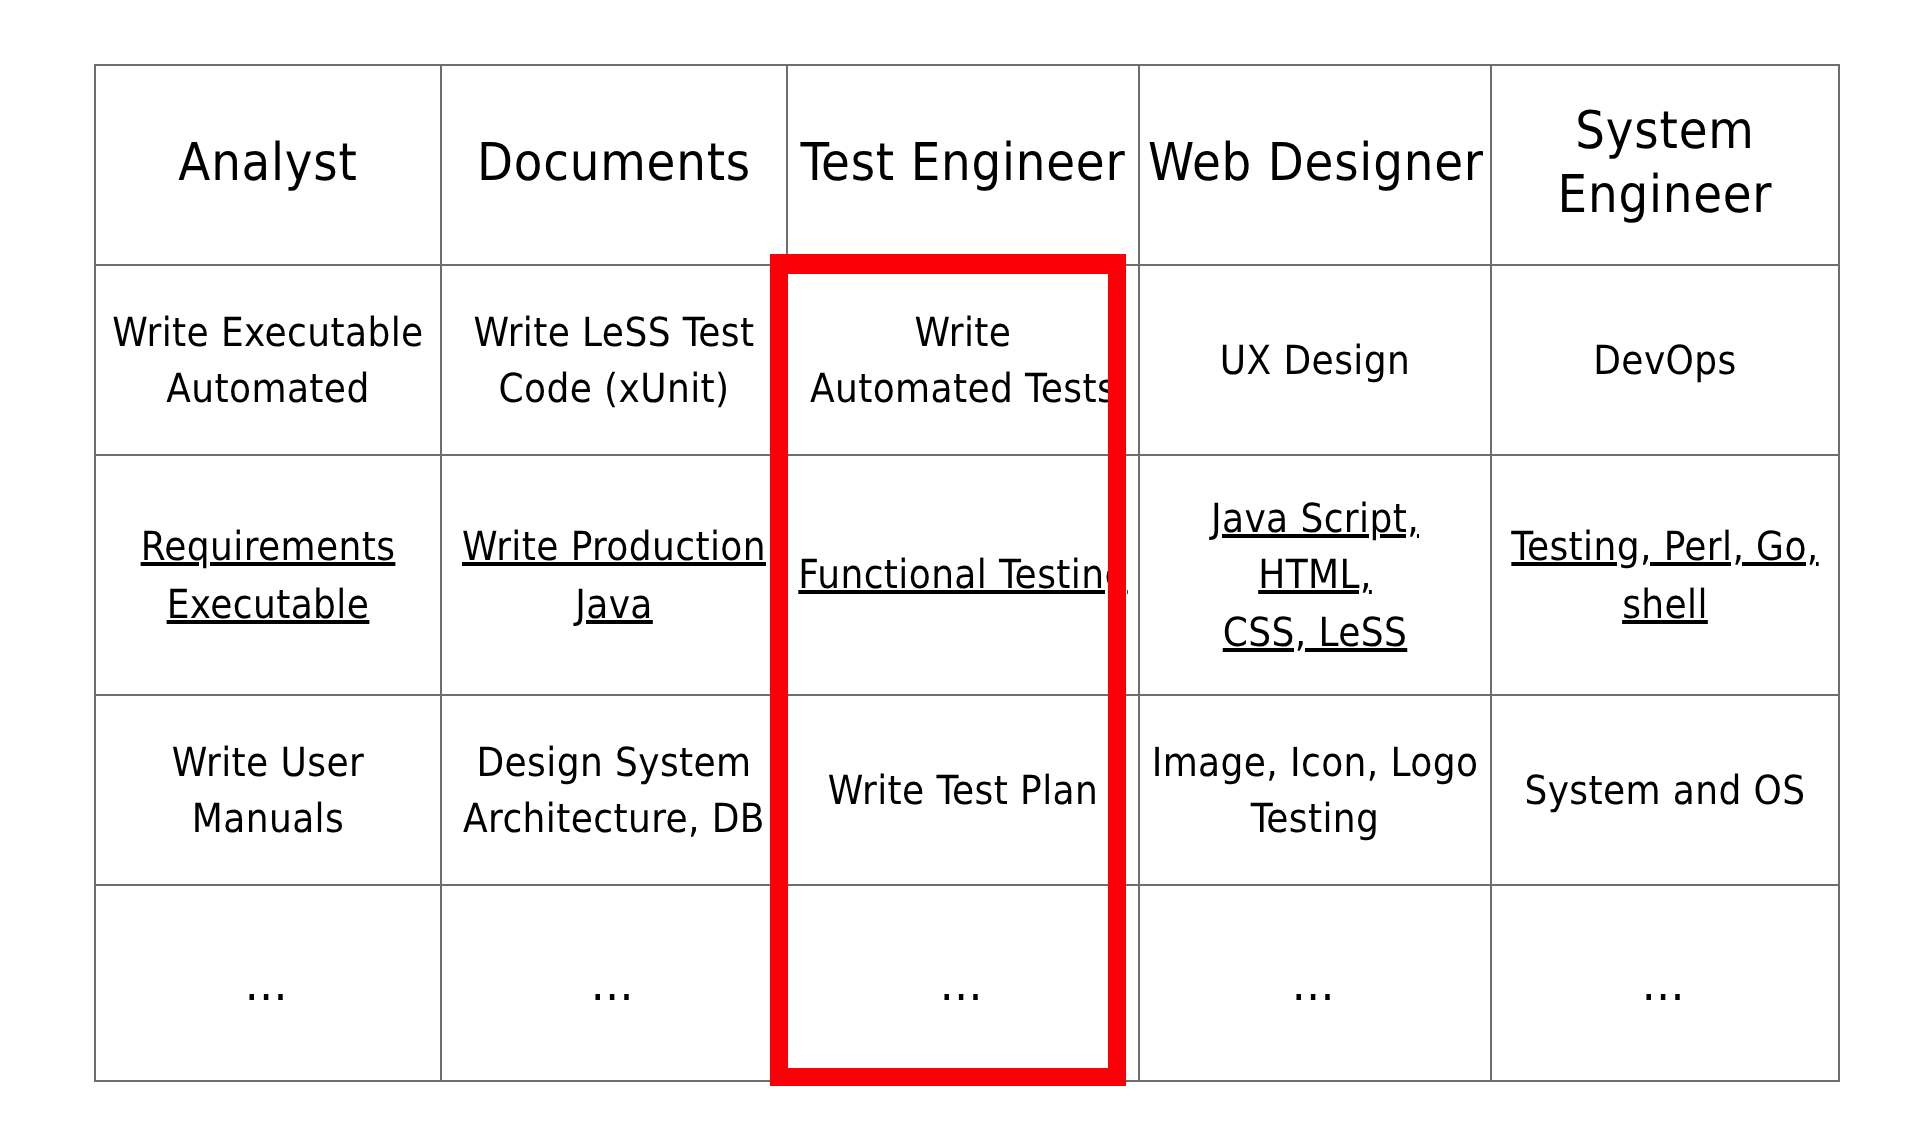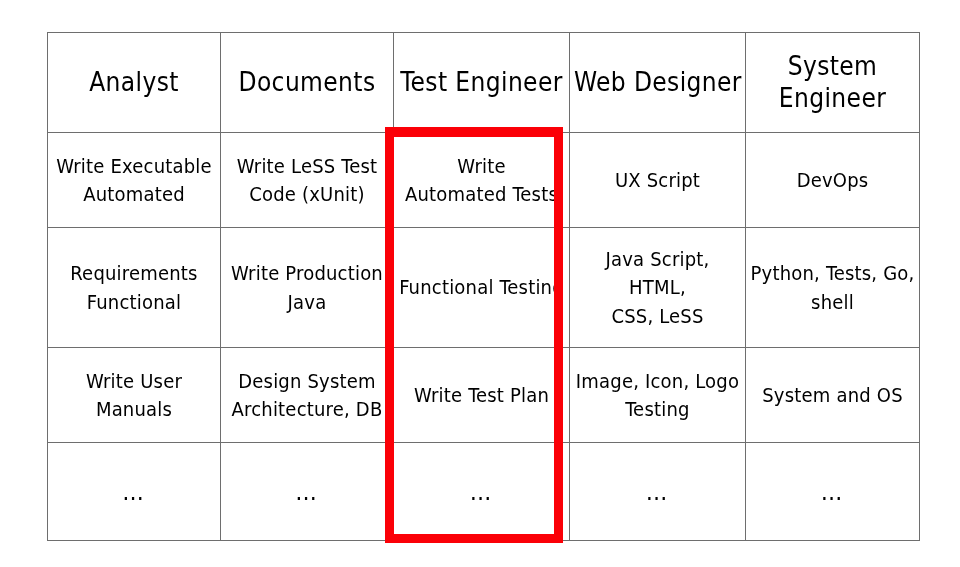--- a/index.html
+++ b/index.html
@@ -54,21 +54,21 @@
   tr.header-row { height: 100px; }
   tr.header-row th {
     font-size: 26px;
     font-weight: bold;
     letter-spacing: 0.4px;
     line-height: 1.22;
   }
 
   
   tr.body-row { height: 95px; }
-  tr.row-tall { height: 120px; }
+  tr.row-tall { height: 120px; text-decoration: underline; }
   tr.body-row td {
     font-size: 20px;
     line-height: 1.42;
     letter-spacing: 0.2px;
   }
   tr.ellipsis-row { height: 98px; }
   tr.ellipsis-row td {
     font-size: 24px;
     letter-spacing: 2px;
     line-height: 1;
@@ -132,46 +132,46 @@
         </td>
         <td>
           <span class="cell-line">Write LeSS Test</span>
           <span class="cell-line">Code (xUnit)</span>
         </td>
         <td>
           <span class="cell-line">Write</span>
           <span class="cell-line">Automated Tests</span>
         </td>
         <td>
-          <span class="cell-line">UX Script</span>
+          <span class="cell-line">UX Design</span>
         </td>
         <td>
           <span class="cell-line">DevOps</span>
         </td>
       </tr>
 
       <tr class="body-row row-tall">
         <td>
           <span class="cell-line">Requirements</span>
-          <span class="cell-line">Functional</span>
+          <span class="cell-line">Executable</span>
         </td>
         <td>
           <span class="cell-line">Write Production</span>
           <span class="cell-line">Java</span>
         </td>
         <td>
           <span class="cell-line">Functional Testing</span>
         </td>
         <td>
           <span class="cell-line">Java Script,</span>
           <span class="cell-line">HTML,</span>
           <span class="cell-line">CSS, LeSS</span>
         </td>
         <td>
-          <span class="cell-line">Python, Tests, Go,</span>
+          <span class="cell-line">Testing, Perl, Go,</span>
           <span class="cell-line">shell</span>
         </td>
       </tr>
 
       <tr class="body-row">
         <td>
           <span class="cell-line">Write User</span>
           <span class="cell-line">Manuals</span>
         </td>
         <td>

